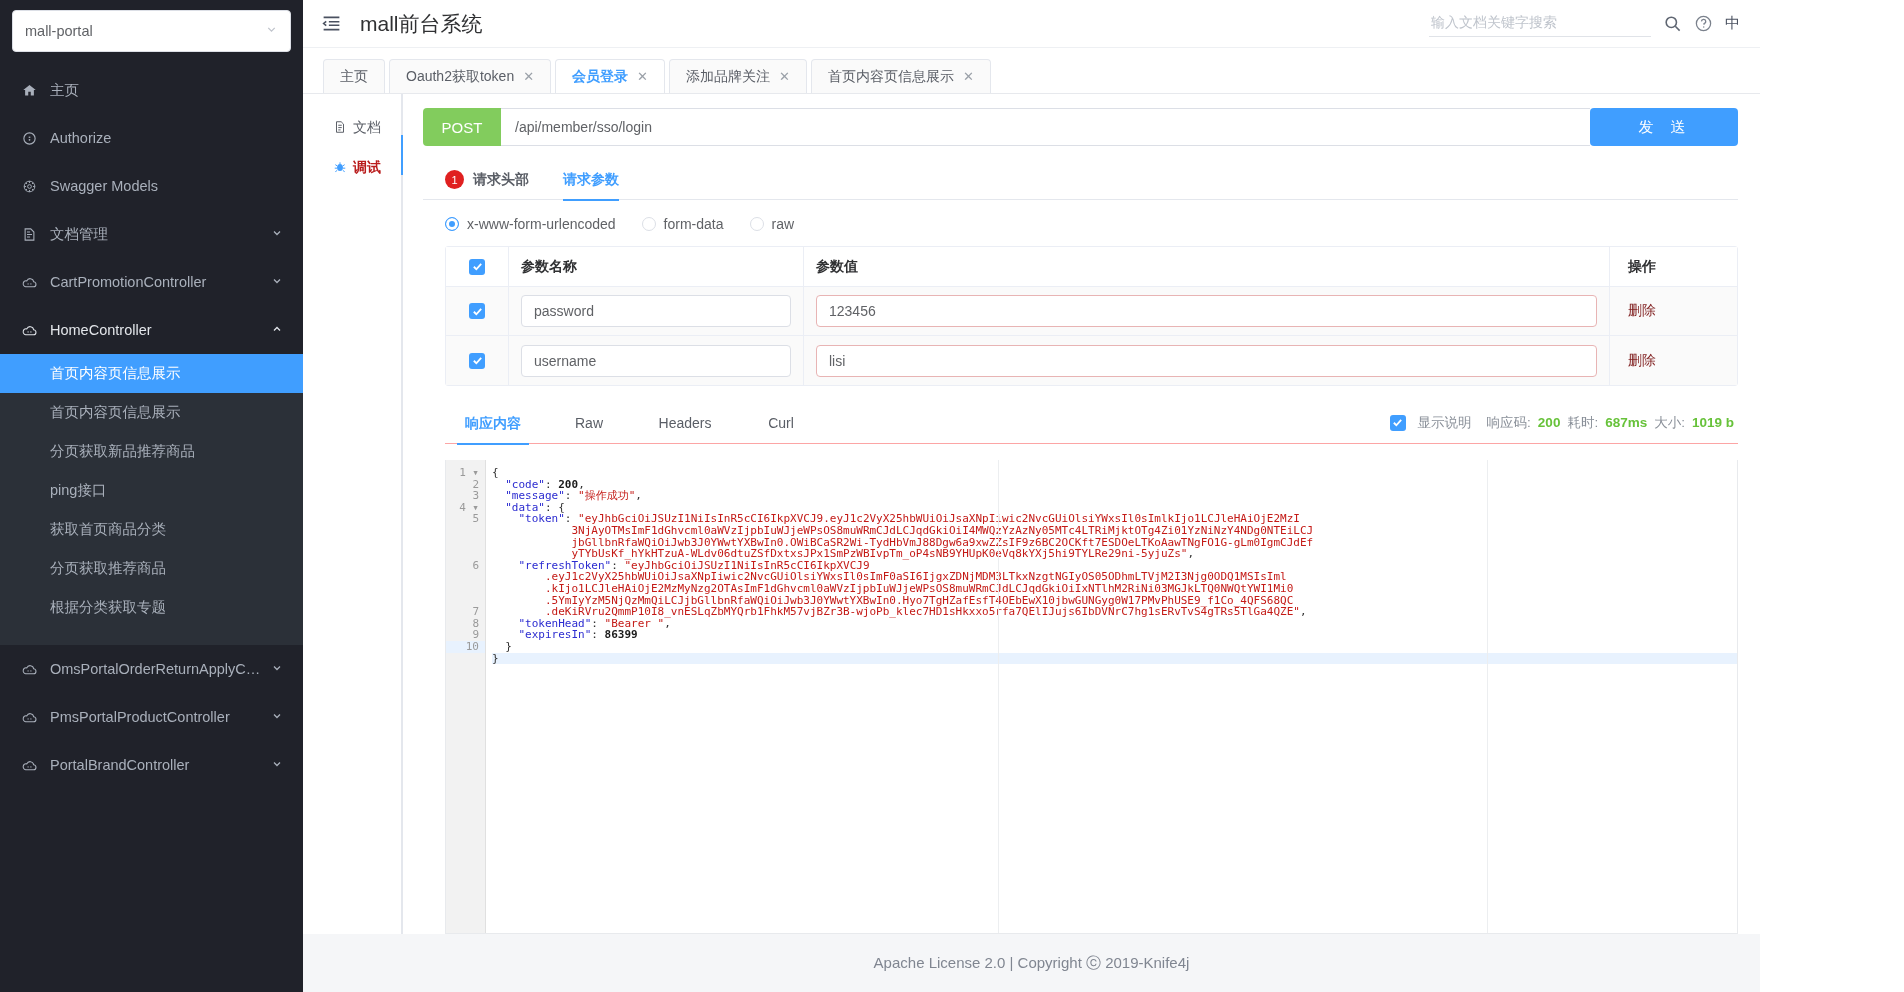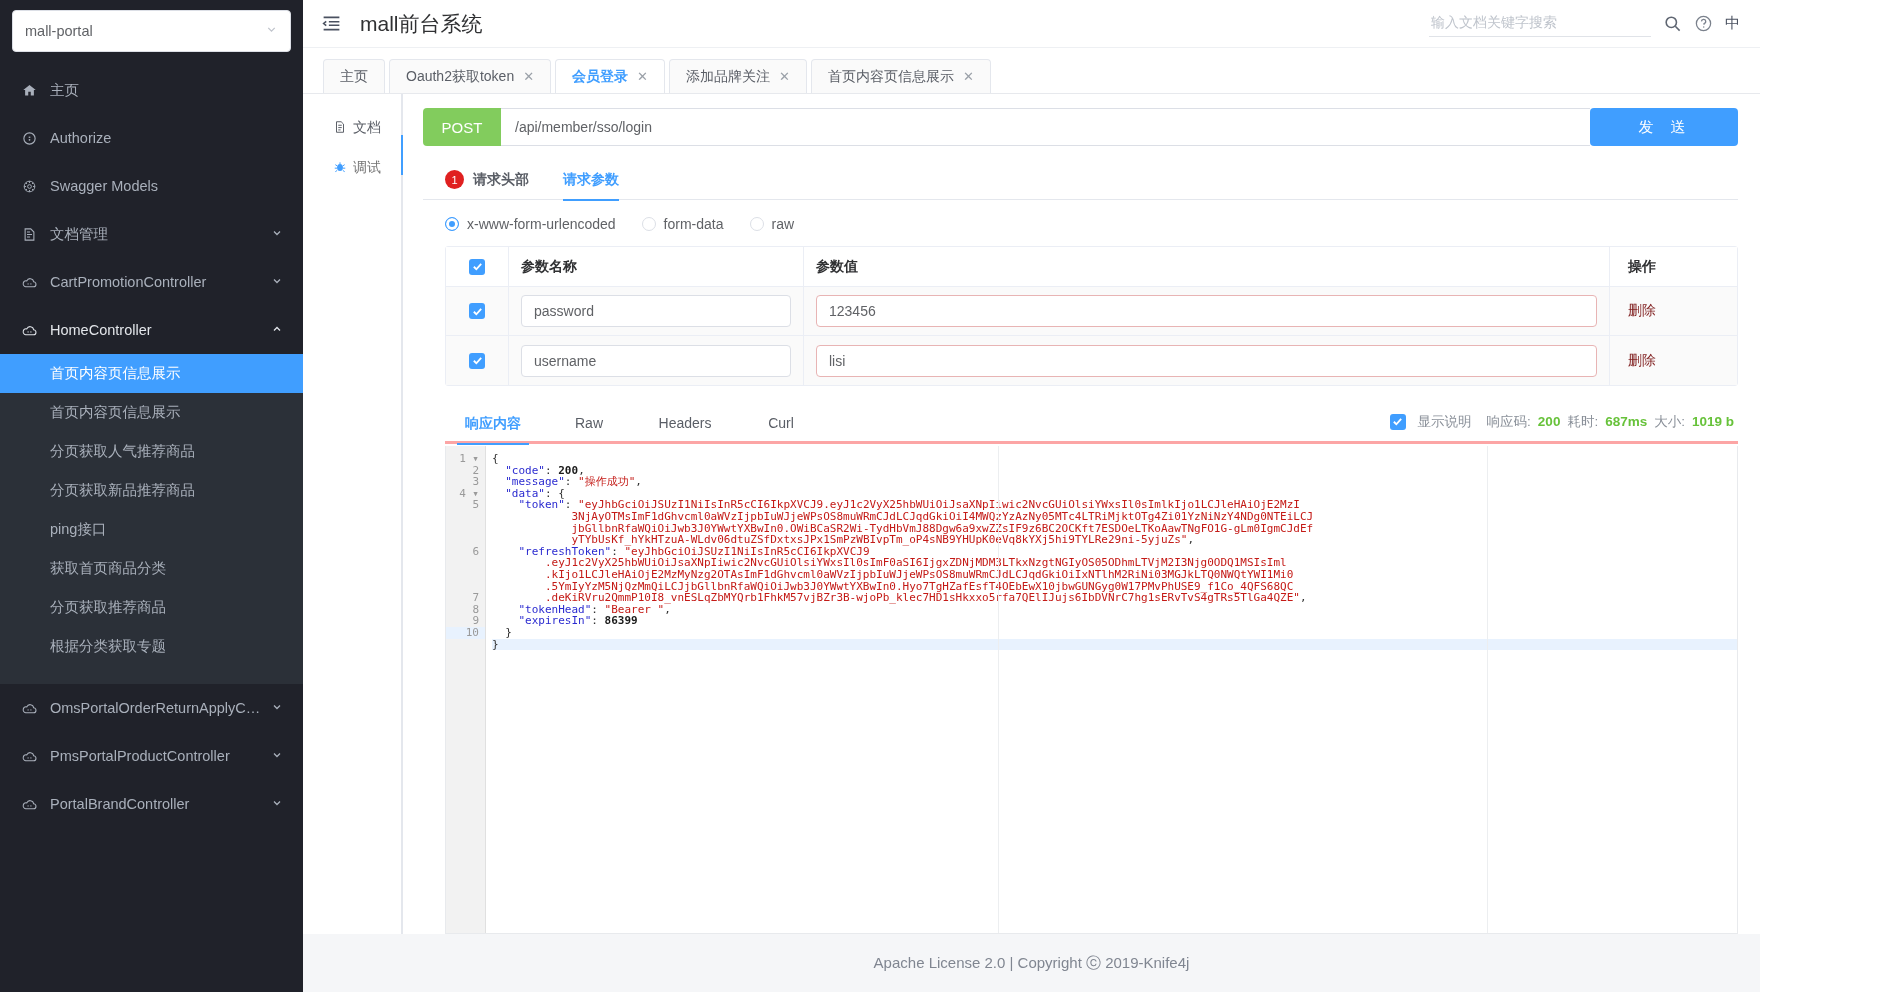--- a/index.html
+++ b/index.html
@@ -117,21 +117,21 @@
   .tab .tclose { margin-left:9px; color:#9aa0a8; font-size:13px; }
   .tab.active .tclose { color:#9aa0a8; font-weight:normal; }
 
   
   .content { flex:1; display:flex; min-height:0; background:#fff; padding-left:20px; }
   .vtabs { width:78px; flex:0 0 78px; padding-top:14px; }
   .vtab {
     height:40px; display:flex; align-items:center; gap:6px;
     color:#5a5e66; font-size:14px; cursor:pointer; padding-left:10px;
   }
-  .vtab.active { color:#737373; font-weight:normal;text-align:right; }
+  .vtab.active { color:#b91c1c; font-weight:bold;text-align:right; }
   .vtab-wrap { position:relative; }
   .vtab-bar { position:absolute; left:0; top:0; width:2px; height:100%; background:#e4e7ed; }
   .vtab-bar i { position:absolute; left:0; top:41px; width:2px; height:40px; background:#409eff; display:block; }
 
   .panel { flex:1; min-width:0; padding:14px 22px 0 20px; display:flex; flex-direction:column; }
 
   
   .urlrow { display:flex; height:38px; margin-bottom:14px; }
   .method {
     width:78px; flex:0 0 78px;
@@ -177,21 +177,21 @@
   .c-name { width:295px; flex:0 0 295px; display:flex; align-items:center; padding:0 12px; border-right:1px solid #ebeef5; }
   .c-val  { flex:1; display:flex; align-items:center; padding:0 12px; border-right:1px solid #ebeef5; min-width:0; }
   .c-op   { width:127px; flex:0 0 127px; display:flex; align-items:center; padding:0 18px; }
   .cb { width:16px; height:16px; border-radius:3px; background:#409eff; display:flex; align-items:center; justify-content:center; cursor:pointer; }
   .cb svg { display:block; }
   .fld { width:100%; height:32px; border:1px solid #dcdfe6; border-radius:4px; background:#fff; display:flex; align-items:center; padding:0 12px; color:#606266; font-size:14px; }
   .fld.err { border-color:#e8b4b4; }
   .del { color:#7f1d1d; font-size:14px; cursor:pointer; }
 
   
-  .resptabs { display:flex; border-bottom:3px solid #fca5a5; height:42px; margin:16px 0 2px 22px; }
+  .resptabs { display:flex; align-items:center; border-bottom:1px solid #fca5a5; height:42px; margin:16px 0 16px 22px; }
   .rtab { width:96px; text-align:center; color:#5a5e66; font-size:14px; cursor:pointer; height:42px; line-height:42px; position:relative; font-weight:bold; }
   .rtab.plain { font-weight:normal; }
   .rtab.active { color:#409eff; }
   .rtab.active::after { content:""; position:absolute; left:12px; right:12px; bottom:-1px; height:2px; background:#409eff; }
   .resp-meta { margin-left:auto; display:flex; align-items:center; gap:7px; color:#8a9099; font-size:13.5px; padding-right:4px;}
   .resp-meta .cb { margin-right:5px; }
   .resp-meta .g { color:#67c23a; font-weight:bold; }
   .resp-meta .lbl { color:#8a9099; }
 
   
@@ -315,23 +315,20 @@
             </svg>
         </span>
       </div>
 
       <div class="sub-group">
         <div class="sub-item active">
             <span>首页内容页信息展示</span>
           </div>
         <div class="sub-item">
             <span>首页内容页信息展示</span>
-          </div>
-        <div class="sub-item">
-            <span>分页获取人气推荐商品</span>
           </div>
         <div class="sub-item">
             <span>分页获取新品推荐商品</span>
           </div>
         <div class="sub-item">
             <span>ping接口</span>
           </div>
         <div class="sub-item">
             <span>获取首页商品分类</span>
           </div>

